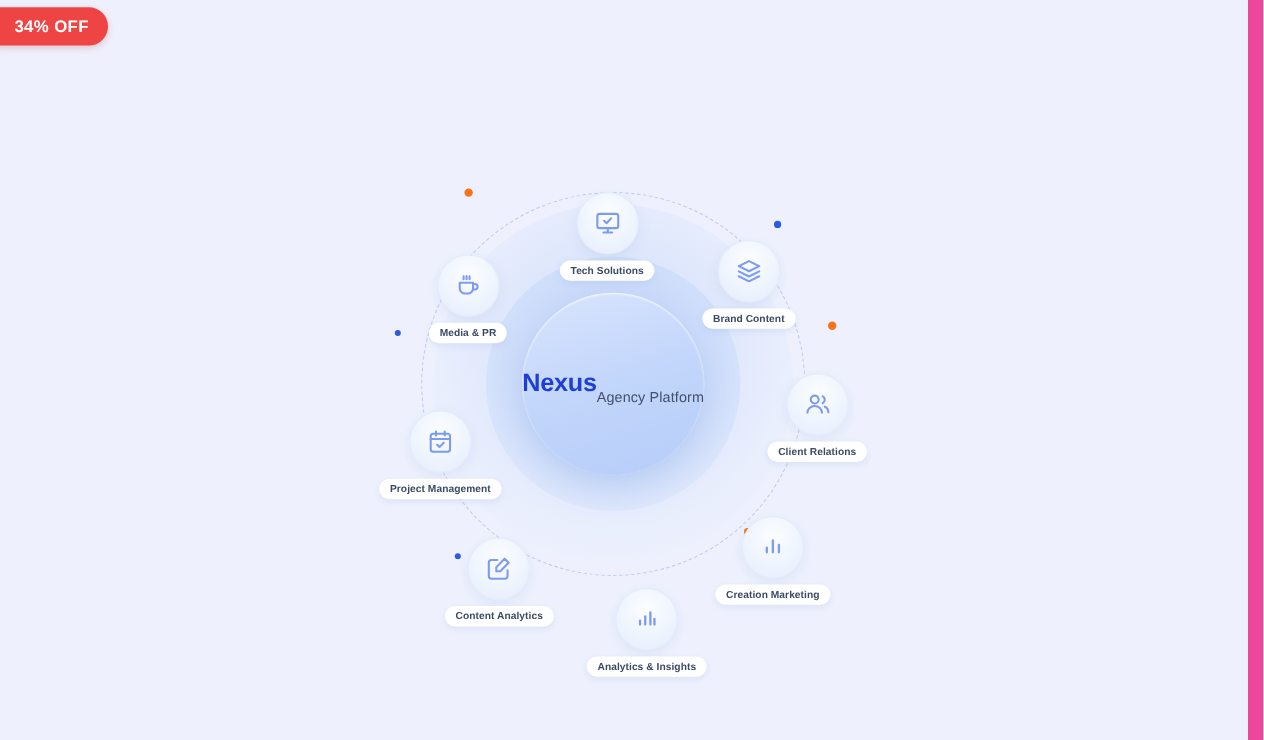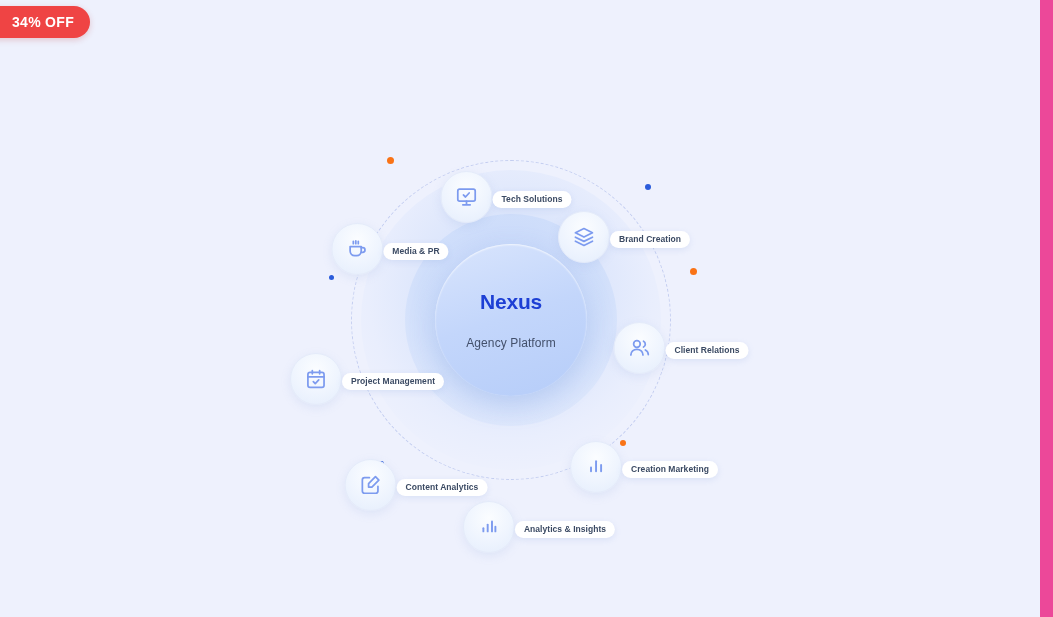--- a/index.html
+++ b/index.html
@@ -93,21 +93,20 @@
   #hub {
     position: absolute;
     left: 0; top: 0;
     width: 152px; height: 152px;
     transform: translate(-50%, -50%);
     border-radius: 50%;
     background: linear-gradient(162deg, #d9e5fd 0%, #c3d6fb 48%, #b6cdf9 100%);
     box-shadow: 0 8px 26px rgba(126,158,226,.30),
                 inset 0 1px 2px rgba(255,255,255,.75);
     display: flex;
-    flex-direction: column;
     align-items: center;
     justify-content: center;
     z-index: 12;
   }
   #hub-title {
     font-size: 21px;
     font-weight: bold;
     color: #1d3fd4;
     line-height: 1.1;
     letter-spacing: -.2px;
@@ -124,20 +123,21 @@
     position: absolute;
     left: 0; top: 0;
     width: 0; height: 0;
     z-index: 20;
   }
   .node-inner {
     position: absolute;
     left: 0; top: 0;
     transform: translate(-50%, -50%);
     display: flex;
+    flex-direction: column;
     align-items: center;
   }
   .node-circle {
     width: 52px;
     height: 52px;
     border-radius: 50%;
     background: radial-gradient(circle at 50% 32%, #fbfdff 0%, #eef4fe 58%, #e4edfc 100%);
     border: 1px solid #e4ebfa;
     box-shadow: 0 3px 10px rgba(140,165,220,.17);
     display: flex;
@@ -206,21 +206,21 @@
         <div class="node-inner">
           <div class="node-circle">
             <span>
               <svg width="22" height="22" viewBox="0 0 24 24" fill="none" stroke="#7d9bef" stroke-width="1.9" stroke-linecap="round" stroke-linejoin="round">
                 <path d="M12 2.8 2.7 7.4 12 12l9.3-4.6z"></path>
                 <path d="M2.7 12.2 12 16.8l9.3-4.6"></path>
                 <path d="M2.7 16.6 12 21.2l9.3-4.6"></path>
               </svg>
             </span>
           </div>
-          <div class="node-label">Brand Creation</div>
+          <div class="node-label">Brand Content</div>
         </div>
       </div>
 
       <div class="node" style="transform:translate(170px,28px);">
         <div class="node-inner">
           <div class="node-circle">
             <span>
               <svg width="22" height="22" viewBox="0 0 24 24" fill="none" stroke="#7d9bef" stroke-width="1.9" stroke-linecap="round" stroke-linejoin="round">
                 <circle cx="9.2" cy="7.6" r="3.6"></circle>
                 <path d="M2.6 19.6c0-3.5 2.9-6.2 6.6-6.2s6.6 2.7 6.6 6.2"></path>

